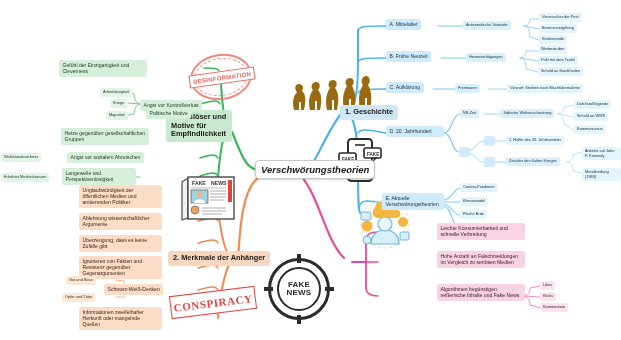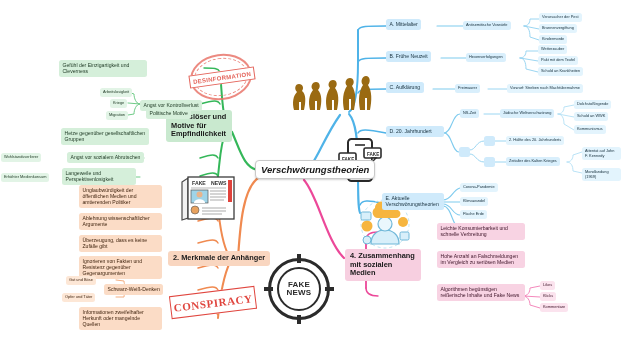--- a/index.html
+++ b/index.html
@@ -276,20 +276,23 @@
       <rect x="3" y="16" width="10" height="8" rx="1.5" fill="#d8effa" stroke="#6fb7d8" stroke-width="1"></rect>
       <rect x="42" y="36" width="9" height="8" rx="1.5" fill="#d8effa" stroke="#6fb7d8" stroke-width="1"></rect>
       <circle cx="9" cy="44" r="4" fill="#d8effa" stroke="#6fb7d8" stroke-width="1"></circle>
     </svg>
   </div>
 
   <div class="node central" style="left:255px;top:160px;font-style:italic;">
     <span>Verschwörungstheorien</span>
   </div>
 
+  <div class="node main main-blue" style="left:340px;top:105px;">
+    <span>1. Geschichte</span>
+  </div>
 
   <div class="node b1" style="left:386px;top:19px;">
     <span>A. Mittelalter</span>
     </div>
   <div class="node b2" style="left:463px;top:21px;">
     <span>Antisemitische Vorwürfe</span>
     </div>
   <div class="node b3" style="left:539px;top:13px;">
     <span>Verursacher der Pest</span>
     </div>
@@ -444,23 +447,20 @@
     <span>Gut und Böse</span>
     </div>
   <div class="node o2" style="left:62px;top:293px;">
     <span>Opfer und Täter</span>
     </div>
 
   <div class="node o1" style="left:79px;top:307px;width:83px;">
     <span>Informationen zweifelhafter Herkunft oder mangelnde Quellen</span>
     </div>
 
-  <div class="node main main-pink" style="left:345px;top:249px;width:76px;">
-    <span>4. Zusammenhang mit sozialen Medien</span>
-  </div>
 
   <div class="node p1" style="left:437px;top:223px;width:88px;">
     <span>Leichte Konsumierbarkeit und schnelle Verbreitung</span>
     </div>
   <div class="node p1" style="left:437px;top:251px;width:88px;">
     <span>Hohe Anzahl an Falschmeldungen im Vergleich zu seriösen Medien</span>
     </div>
   <div class="node p1" style="left:437px;top:284px;width:88px;">
     <span>Algorithmen begünstigen reißerische Inhalte und Fake News</span>
     </div>

